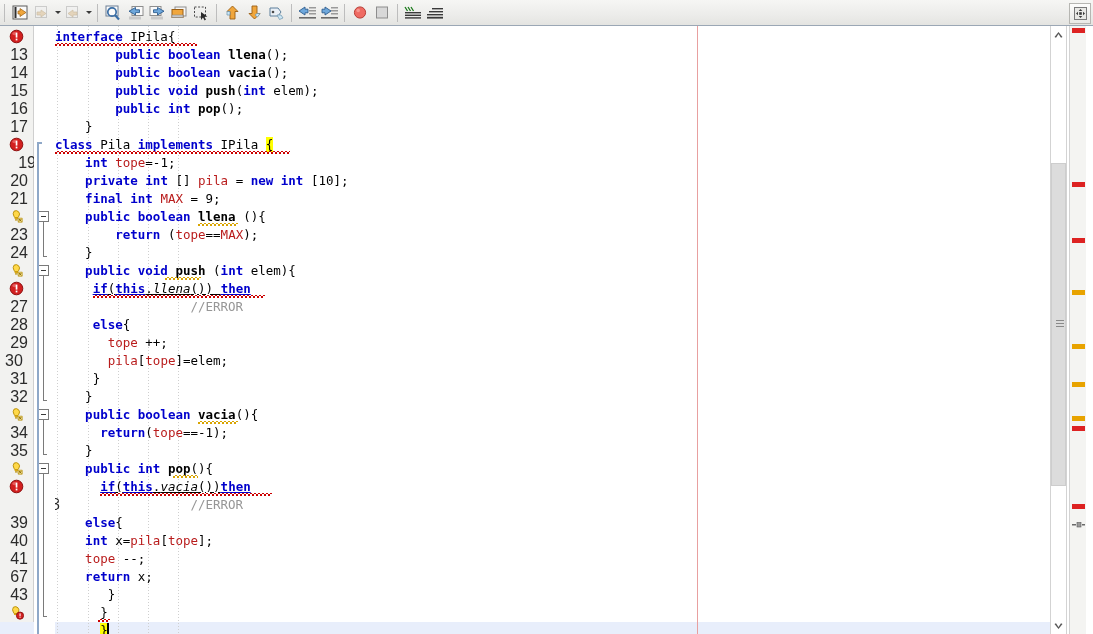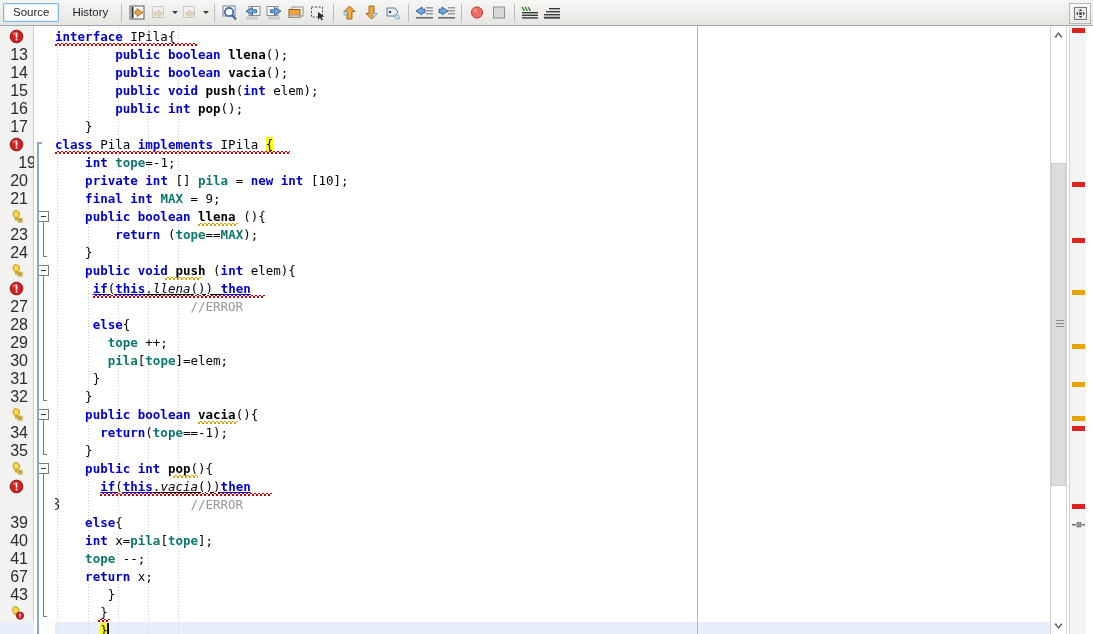--- a/index.html
+++ b/index.html
@@ -165,21 +165,21 @@
 
   
   #curline {
     position: absolute; left: 34px; top: 0;
     width: 1021px; height: 18px;
     background: #e8eefb;
   }
 
   
   .kw  { color: #0000cc; font-weight: bold; }
-  .fld { color: #0f766e; font-weight: bold; }
+  .fld { color: #b91c1c; }
   .cm  { color: #969696; }
   .mth { color: #000000; font-weight: bold; }
   .pln { color: #000000; }
   .err-u { text-decoration: underline; }
   .ital { font-style: italic; }
   .hlbrace { background: #ffff00; }
 
   
   .sq {
     position: absolute; height: 3px;
@@ -248,28 +248,20 @@
     position: absolute; left: 0; bottom: 0;
     width: 34px; height: 18px; background: #e8eefb;
   }
 </style>
 </head>
 <body>
 
 <div id="app">
 
   <div id="topbar">
-    <div class="tabs">
-      <div class="tab active">
-        <span>Source</span>
-      </div>
-      <div class="tab inactive">
-        <span>History</span>
-      </div>
-    </div>
 
     <div class="tsep"></div>
 
     <div class="tbtn" title="Last Edit Position">
       <svg width="17" height="16" viewBox="0 0 17 16">
         <rect x="1" y="1" width="14" height="13" fill="#fafafa" stroke="#5b5b5b"></rect>
         <rect x="2.5" y="2" width="2" height="11" fill="#2f2f2f"></rect>
         <path d="M14 7.5 L8 3.5 L8 6 L6 6 L6 9 L8 9 L8 11.5 Z" fill="#f0a63c" stroke="#9a5f14" stroke-width="0.7"></path>
       </svg>
     </div>
@@ -465,21 +457,21 @@
           </svg></div>
         <div class="gico" style="top: 255px;"><svg width="15" height="15" viewBox="0 0 15 15">
             <circle cx="7.5" cy="7.5" r="6.3" fill="#d32020" stroke="#8e1010" stroke-width="1"></circle>
             <ellipse cx="5.6" cy="4.6" rx="2.4" ry="1.6" fill="#ef7070" opacity="0.75"></ellipse>
             <rect x="6.7" y="3.6" width="1.7" height="5" fill="#ffffff"></rect>
             <rect x="6.7" y="9.6" width="1.7" height="1.8" fill="#ffffff"></rect>
           </svg></div>
         <div class="lnum" style="top: 272px;">27</div>
         <div class="lnum" style="top: 290px;">28</div>
         <div class="lnum" style="top: 308px;">29</div>
-        <div class="lnum" style="top: 326px;">30</div>
+        <div class="lnum" style="top: 326px; text-align: center;">30</div>
         <div class="lnum" style="top: 344px;">31</div>
         <div class="lnum" style="top: 362px;">32</div>
         <div class="gico" style="top: 381px;"><svg width="15" height="15" viewBox="0 0 15 15">
             <path d="M5 2.2 q2.6 -1.4 4.6 0.6 q1.8 2 0.3 4.3 l-0.9 1.5 l-3.2 0 l-0.9 -1.5 q-1.5 -2.3 0.1 -4.9 z" fill="#ffd94a" stroke="#b58a00" stroke-width="0.9"></path>
             <rect x="5.6" y="8.6" width="3.4" height="1.3" fill="#d9a400"></rect>
             <rect x="6" y="10.3" width="2.6" height="1.2" fill="#b58a00"></rect>
             <path d="M9.2 9.2 l4 0 l0 4 l-4 0 z" fill="#f5e49a" stroke="#b58a00" stroke-width="0.7"></path>
             <path d="M10 10 l2.4 2.4 M12.4 10 l-2.4 2.4" stroke="#8a6a00" stroke-width="0.9"></path>
           </svg></div>
         <div class="lnum" style="top: 398px;">34</div>

